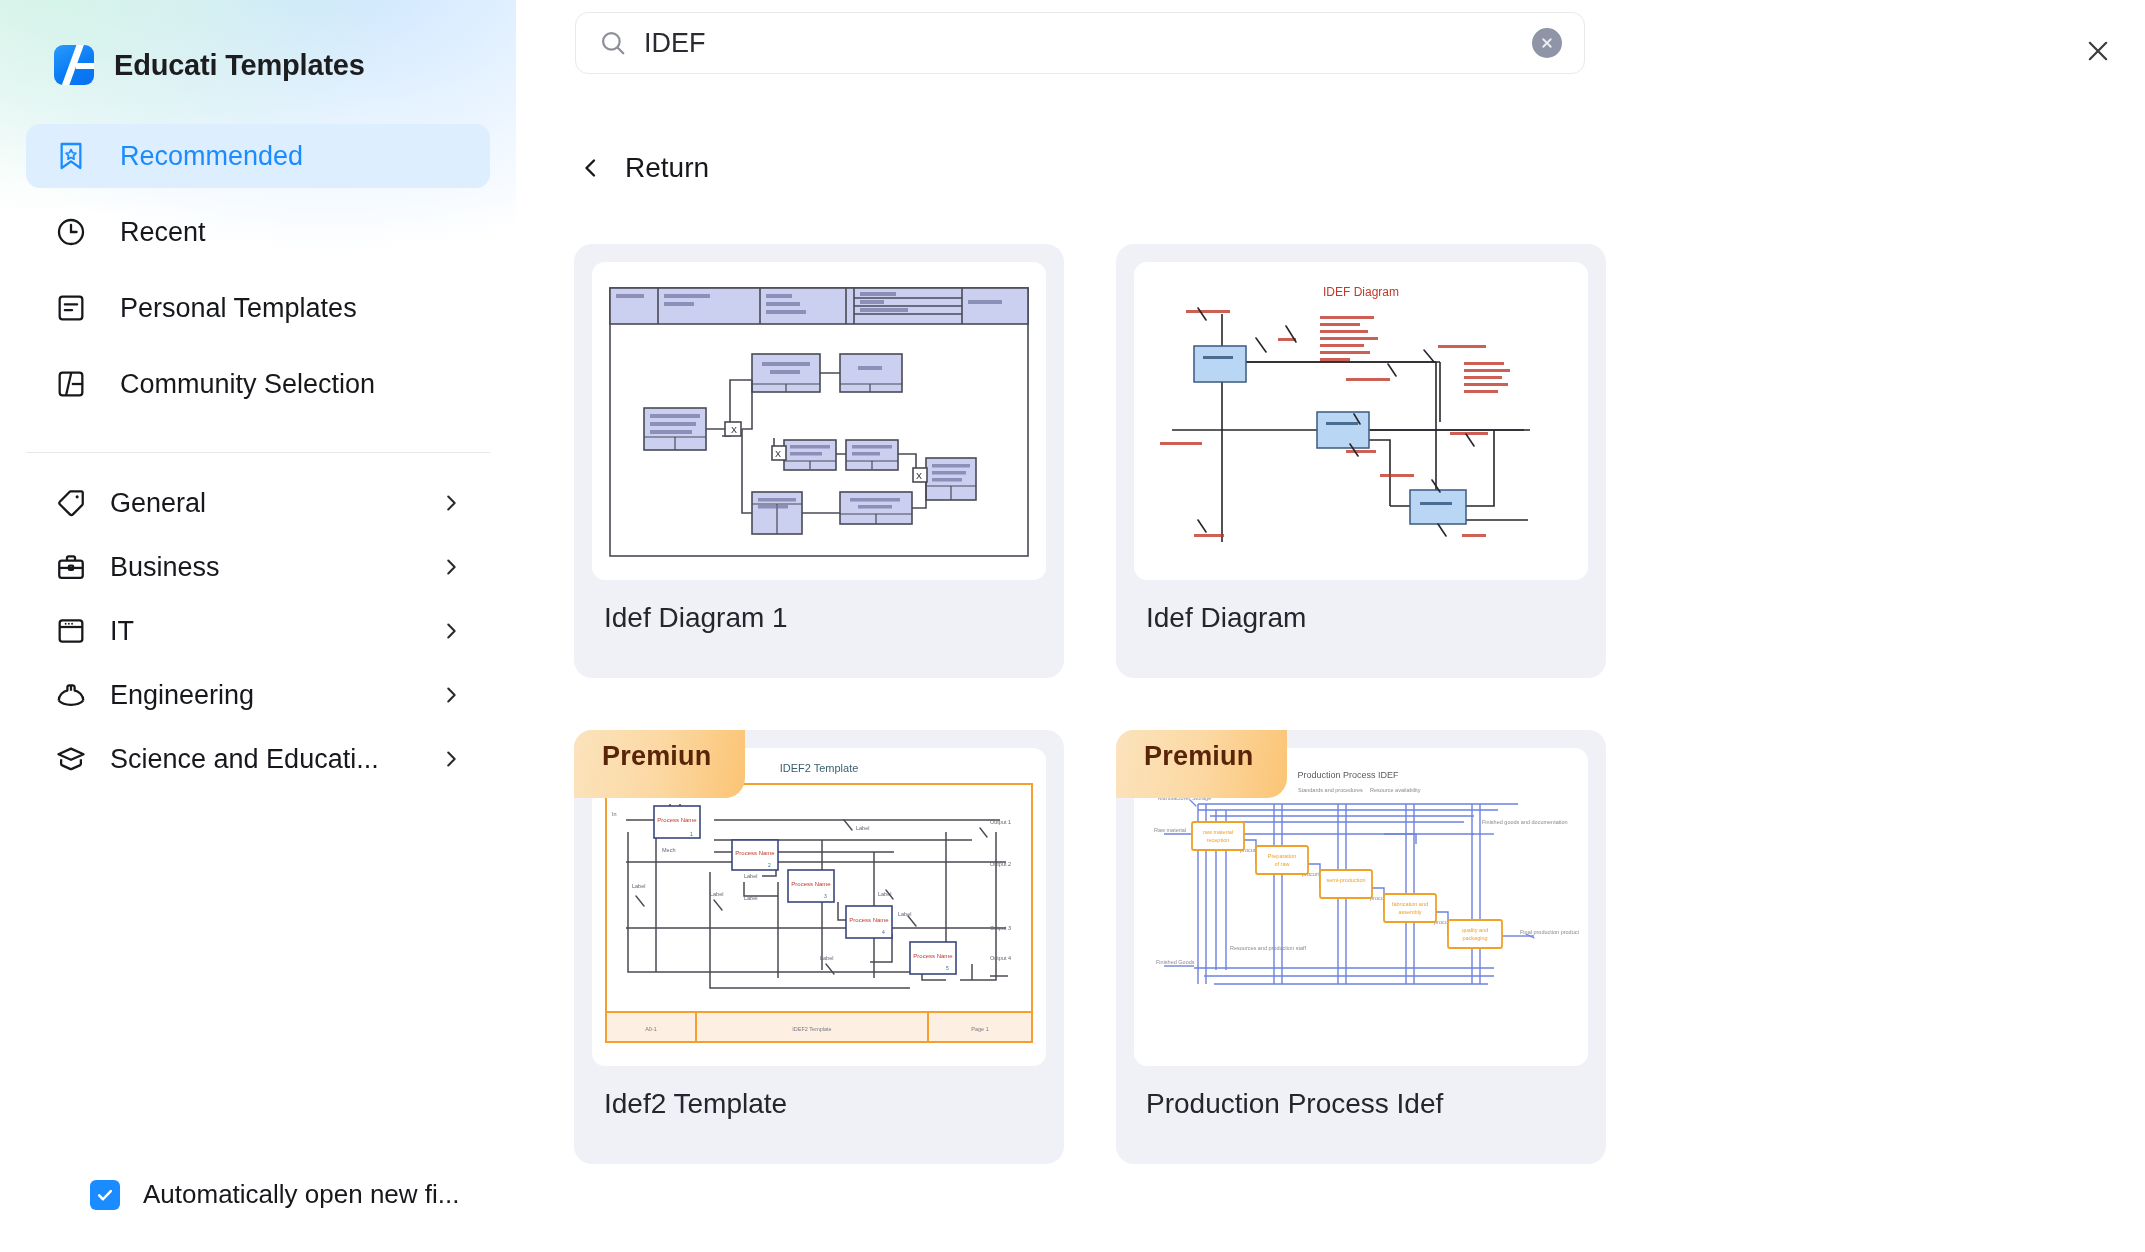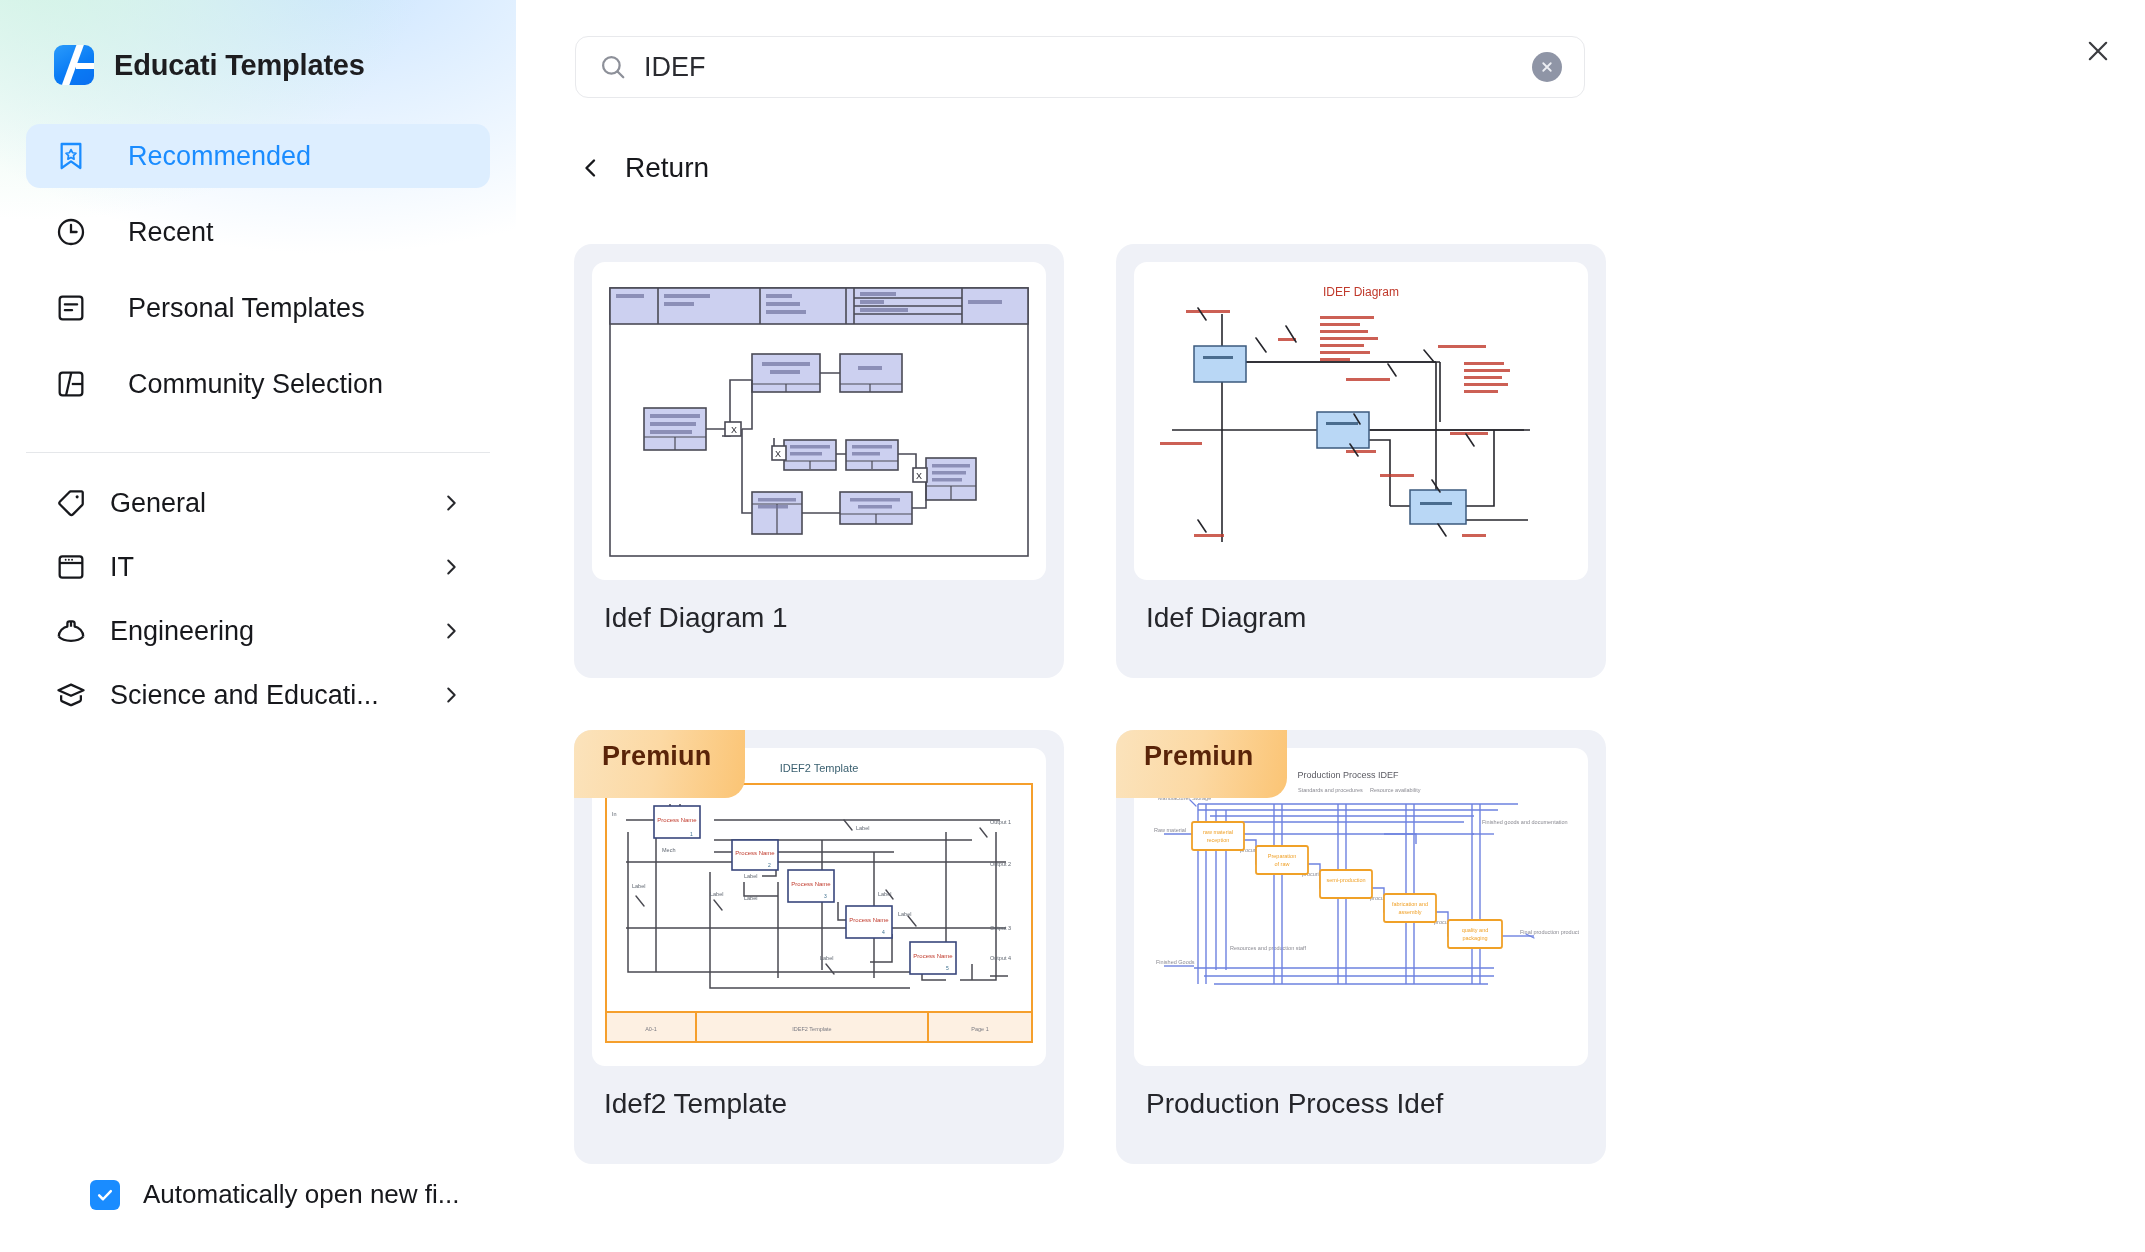--- a/index.html
+++ b/index.html
@@ -29,21 +29,21 @@
     background: #ffffff; transform: rotate(20deg);
   }
   .brand-logo::after {
     content: ""; position: absolute; left: 22px; top: 18px; width: 19px; height: 6px;
     background: #ffffff; transform: rotate(0deg);
   }
   .brand-title { font-size: 29px; font-weight: 700; color: #1d1d20; letter-spacing: -0.2px; }
 
   .nav-primary { margin-top: 32px; padding: 0 26px; }
   .nav-item {
-    display: flex; align-items: center; gap: 40px;
+    display: flex; align-items: center; gap: 32px;
     height: 64px; padding: 0 28px; border-radius: 14px; cursor: pointer;
     color: #17181c; font-size: 27px;
   }
   .nav-item.active { background: #ddeeff; color: #1a8cff; font-weight: 500; }
   .nav-icon { width: 34px; height: 34px; flex: 0 0 34px; display: flex; align-items: center; justify-content: center; }
   .nav-icon svg { width: 32px; height: 32px; display: block; }
   .nav-gap { height: 12px; }
 
   .divider { height: 1px; background: #e5e7ea; margin: 36px 26px 0 26px; }
 
@@ -65,21 +65,21 @@
     width: 30px; height: 30px; border-radius: 6px; background: #1a8cff;
     display: flex; align-items: center; justify-content: center; flex: 0 0 30px;
   }
   .checkbox svg { width: 20px; height: 20px; }
   .auto-open-label { font-size: 26px; color: #17181c; white-space: nowrap; }
 
   
   .main { position: relative; flex: 1 1 auto; height: 1252px; background: #fff; }
 
   .searchbar {
-    position: absolute; left: 59px; top: 36px; width: 1010px; height: 62px;
+    position: absolute; left: 59px; top: 12px; width: 1010px; height: 62px;
     background: #fff; border: 1px solid #e8e9ec; border-radius: 13px;
     display: flex; align-items: center; padding: 0 22px;
   }
   .search-icon { width: 30px; height: 30px; flex: 0 0 30px; color: #8d9099; margin-right: 16px; }
   .search-icon svg { width: 30px; height: 30px; display: block; }
   .search-value { font-size: 27px; color: #2a2b30; flex: 1 1 auto; }
   .search-clear {
     width: 30px; height: 30px; border-radius: 50%; background: #8f95a6;
     display: flex; align-items: center; justify-content: center; flex: 0 0 30px; cursor: pointer;
   }
@@ -198,20 +198,36 @@
           </svg>
         </span>
         <span class="cat-label">General</span>
         <span class="chev">
           <svg viewBox="0 0 24 24" fill="none" stroke="currentColor" stroke-width="2.2" stroke-linecap="round" stroke-linejoin="round">
               <path d="M9 5l7 7-7 7"></path>
             </svg>
         </span>
       </div>
 
+      <div class="cat-item">
+        <span class="nav-icon">
+          <svg viewBox="0 0 24 24" fill="none" stroke="currentColor" stroke-width="1.7" stroke-linejoin="round">
+            <rect x="3.2" y="7.2" width="17.6" height="13" rx="1.8"></rect>
+            <path d="M9 7.2V5.3a1.3 1.3 0 0 1 1.3-1.3h3.4A1.3 1.3 0 0 1 15 5.3v1.9"></path>
+            <path d="M3.2 12.7h17.6"></path>
+            <rect x="10.4" y="11" width="3.2" height="3.2" rx="0.7"></rect>
+          </svg>
+        </span>
+        <span class="cat-label">Business</span>
+        <span class="chev">
+          <svg viewBox="0 0 24 24" fill="none" stroke="currentColor" stroke-width="2.2" stroke-linecap="round" stroke-linejoin="round">
+              <path d="M9 5l7 7-7 7"></path>
+            </svg>
+        </span>
+      </div>
 
       <div class="cat-item">
         <span class="nav-icon">
           <svg viewBox="0 0 24 24" fill="none" stroke="currentColor" stroke-width="1.7" stroke-linejoin="round">
             <rect x="3.5" y="4" width="17" height="16" rx="2"></rect>
             <path d="M3.5 9h17"></path>
             <circle cx="8" cy="6.6" r="0.7" fill="currentColor" stroke="none"></circle>
             <circle cx="10.4" cy="6.6" r="0.7" fill="currentColor" stroke="none"></circle>
             <circle cx="12.8" cy="6.6" r="0.7" fill="currentColor" stroke="none"></circle>
           </svg>

